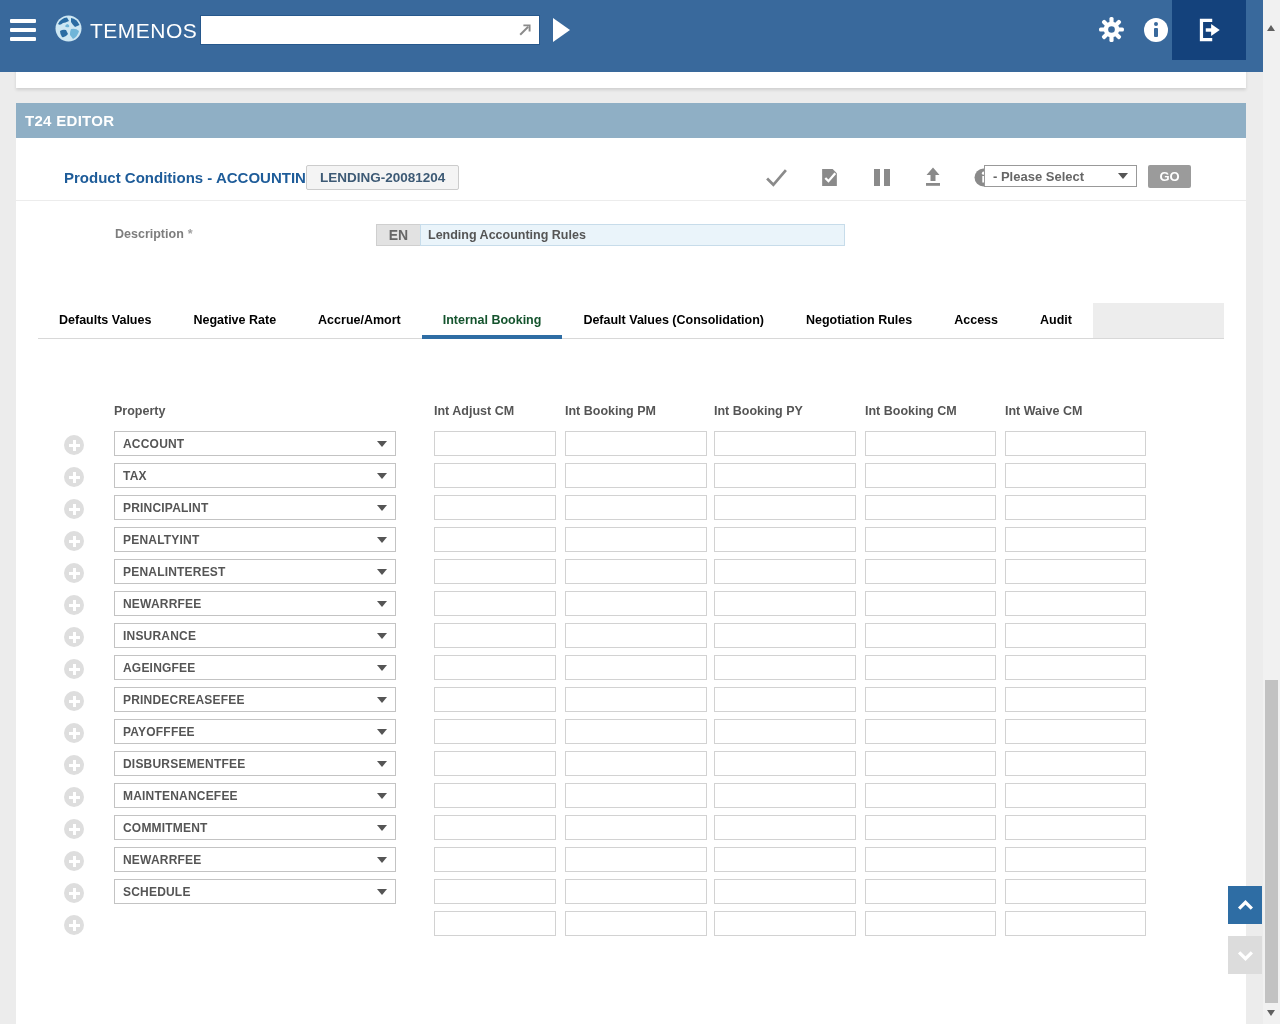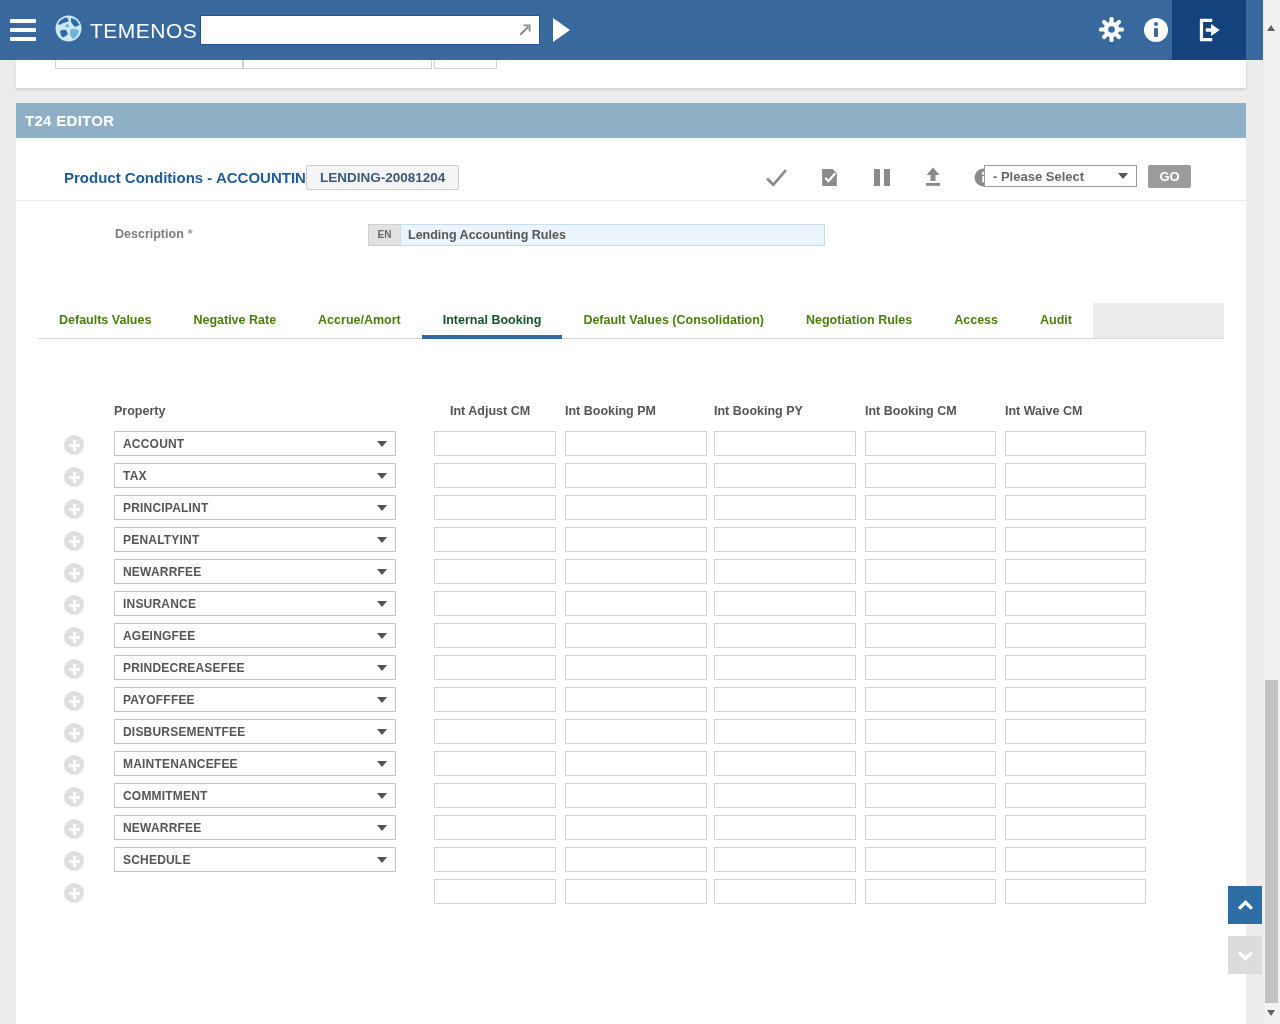--- a/index.html
+++ b/index.html
@@ -1,21 +1,21 @@
 <!DOCTYPE html>
 <html><head>
 <meta charset="utf-8">
 <style>
   * { margin:0; padding:0; box-sizing:border-box; }
   html,body { width:1280px; height:1024px; overflow:hidden; background:#ececec;
               font-family:"Liberation Sans", sans-serif; }
   .page { position:relative; width:1280px; height:1024px; background:#ececec; }
 
   
-  .topbar { position:absolute; left:0; top:0; width:1263px; height:60px; background:#39699c; z-index:30; }
+  .topbar { position:absolute; left:0; top:0; width:1263px; height:72px; background:#39699c; z-index:30; }
   .hamburger { position:absolute; left:10px; top:19px; width:26px; height:22px; cursor:pointer; }
   .hamburger i { display:block; height:4px; background:#fff; border-radius:1px; margin-bottom:5px; }
   .brand { position:absolute; left:55px; top:15px; display:flex; align-items:center; }
   .brand-text { color:#fff; font-size:21px; letter-spacing:.5px; margin-left:8px; font-weight:400; }
   .searchbox { position:absolute; left:200px; top:15px; width:340px; height:30px; background:#fff;
                border:1px solid #27588c; display:flex; align-items:center; }
   .searchbox input { flex:1; border:none; outline:none; height:26px; font-size:13px; padding:0 6px;
                      font-family:"Liberation Sans", sans-serif; }
   .search-submit { width:20px; height:20px; margin-right:4px; display:flex; align-items:center; justify-content:center; cursor:pointer; }
   .run-btn { position:absolute; left:553px; top:18px; width:0; height:0; cursor:pointer;
@@ -56,49 +56,49 @@
            border-top:6px solid #555; margin-right:8px; }
   .go-btn { position:absolute; left:1132px; top:62px; width:43px; height:23px; background:#9b9b9b; color:#fff;
             border:none; border-radius:2px; font-size:13px; font-weight:bold; cursor:pointer;
             font-family:"Liberation Sans", sans-serif; }
   .divider { position:absolute; left:0; top:97px; width:1230px; height:1px; background:#ececec; }
 
   
   .desc-label { position:absolute; left:99px; top:124px; font-size:12.5px; font-weight:bold; color:#7d7d7d; }
   .desc-label .req { color:#a0a0a0; margin-left:4px; }
   .desc-field { position:absolute; left:352px; top:121px; display:flex; height:22px; }
-  .desc-lang { width:32px; background:#e2e2e2; border:1px solid #cfcfcf; border-right:none; color:#666;
-               font-size:10px; font-weight:bold; text-align:center; line-height:20px; }
+  .desc-lang { width:44px; background:#e2e2e2; border:1px solid #cfcfcf; border-right:none; color:#666;
+               font-size:14px; font-weight:bold; text-align:center; line-height:20px;margin-left:8px; }
   .desc-input { width:425px; height:22px; background:#eaf4fa; border:1px solid #c7dcea; font-size:12.5px;
                 font-weight:bold; color:#555; padding:0 7px; outline:none; font-family:"Liberation Sans", sans-serif; }
 
   
   .tabbar { position:absolute; left:22px; top:200px; width:1186px; height:36px; display:flex;
             border-bottom:1px solid #d8d8d8; background:#fff; }
   .tab { position:relative; padding:0 21px; line-height:35px; font-size:12.5px; font-weight:bold;
-         color:#4d7c0f; cursor:pointer; white-space:nowrap; }
+         color:#000000; cursor:pointer; white-space:nowrap; }
   .tab.active { color:#14532d; }
   .tab.active::after { content:""; position:absolute; left:0; right:0; bottom:-1px; height:4px; background:#2e6da4; }
   .tab-filler { flex:1; background:#ededed; }
 
   
   .grid { position:absolute; left:22px; top:295px; width:1186px; }
   .grid-header { position:relative; height:32px; font-size:12.5px; font-weight:bold; color:#555; }
   .grid-header span { position:absolute; top:6px; }
   .grow { position:relative; height:32px; }
   .plus { position:absolute; left:26px; top:5px; width:20px; height:20px; border-radius:50%;
           background:#dedede; cursor:pointer; }
   .plus::before { content:""; position:absolute; left:4.5px; top:8.5px; width:11px; height:3px; background:#fff; }
   .plus::after  { content:""; position:absolute; left:8.5px; top:4.5px; width:3px; height:11px; background:#fff; }
   .psel { position:absolute; left:76px; top:1px; width:282px; height:25px; border:1px solid #c3c3c3;
           background:#fff; display:flex; align-items:center; cursor:pointer; }
   .psel-label { flex:1; font-size:12px; font-weight:bold; color:#555; padding-left:8px; letter-spacing:.2px; }
   .cin { position:absolute; top:1px; height:25px; border:1px solid #d2d2d2; background:#fff; padding:0 6px;
          font-size:12px; color:#444; outline:none; font-family:"Liberation Sans", sans-serif; }
-  .c1 { left:396px; width:122px; }  .h1 { left:412px; }
+  .c1 { left:396px; width:122px; }  .h1 { left:396px; }
   .c2 { left:527px; width:142px; }  .h2 { left:527px; }
   .c3 { left:676px; width:142px; }  .h3 { left:676px; }
   .c4 { left:827px; width:131px; }  .h4 { left:827px; }
   .c5 { left:967px; width:141px; }  .h5 { left:967px; }
   .hp { left:76px; }
 
   
   .fab { position:absolute; width:34px; height:38px; display:flex; align-items:center; justify-content:center;
          cursor:pointer; z-index:40; }
   .fab-up   { left:1228px; top:886px; background:#2e6da4; }
@@ -296,20 +296,32 @@
     </div>
     <input class="cin c1" style="">
     <input class="cin c2" style="">
     <input class="cin c3" style="">
     <input class="cin c4" style="">
     <input class="cin c5" style="">
   </div>
           <div class="grow">
     <span class="plus"></span>
     <div class="psel">
+      <span class="psel-label">PENALINTEREST</span>
+      <span class="caret"></span>
+    </div>
+    <input class="cin c1" style="">
+    <input class="cin c2" style="">
+    <input class="cin c3" style="">
+    <input class="cin c4" style="">
+    <input class="cin c5" style="">
+  </div>
+          <div class="grow">
+    <span class="plus"></span>
+    <div class="psel">
       <span class="psel-label">NEWARRFEE</span>
       <span class="caret"></span>
     </div>
     <input class="cin c1" style="">
     <input class="cin c2" style="">
     <input class="cin c3" style="">
     <input class="cin c4" style="">
     <input class="cin c5" style="">
   </div>
           <div class="grow">

